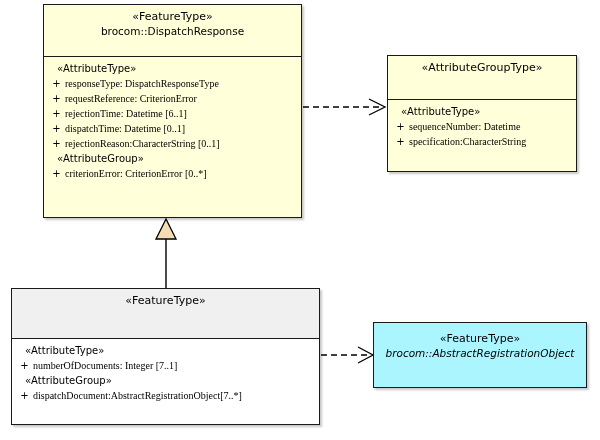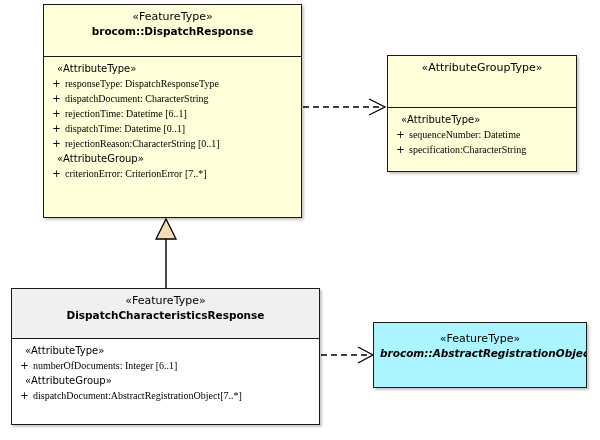--- a/index.html
+++ b/index.html
@@ -51,21 +51,21 @@
     height: 100%;
   }
   .stereotype {
     font-size: 11px;
     line-height: 14px;
     color: #000;
     white-space: nowrap;
   }
   .classname {
     font-size: 10.5px;
-    font-weight: bold;
+    font-weight: normal;
     line-height: 15px;
     white-space: nowrap;
   }
   .classname.italic {
     font-style: italic;
   }
   .uml-class .body {
     box-sizing: border-box;
     padding: 4px 12px 5px 4px;
   }
@@ -97,21 +97,21 @@
     left: 43px; top: 4px; width: 259px; height: 214px;
     background: #ffffd9;
   }
   #class-dispatch-response .header { background: #ffffd9; height: 52px; }
   #class-dispatch-response .body   { background: #ffffd9; }
 
   #class-criterion-error {
     left: 387px; top: 55px; width: 190px; height: 117px;
     background: #ffffd9;
   }
-  #class-criterion-error .header { background: #ffffd9; height: 52px; }
+  #class-criterion-error .header { background: #ffffd9; height: 44px; }
   #class-criterion-error .body   { background: #ffffd9; }
 
   #class-dispatch-characteristics {
     left: 11px; top: 288px; width: 309px; height: 137px;
     background: #ffffff;
   }
   #class-dispatch-characteristics .header { background: #f0f0f0; height: 50px; }
   #class-dispatch-characteristics .body   { background: #ffffff; }
 
   #class-abstract-registration-object {
@@ -153,40 +153,40 @@
     </div>
     <div class="body">
       <div class="group-label">«AttributeType»</div>
 
       <div class="attr-row">
         <span class="attr-vis">+</span>
         <span class="attr-text">responseType: DispatchResponseType</span>
       </div>
       <div class="attr-row">
         <span class="attr-vis">+</span>
-        <span class="attr-text">dispatchDocument: CharacterString</span>
+        <span class="attr-text">requestReference: CriterionError</span>
       </div>
       <div class="attr-row">
         <span class="attr-vis">+</span>
         <span class="attr-text">rejectionTime: Datetime [6..1]</span>
       </div>
       <div class="attr-row">
         <span class="attr-vis">+</span>
         <span class="attr-text">dispatchTime: Datetime [0..1]</span>
       </div>
       <div class="attr-row">
         <span class="attr-vis">+</span>
         <span class="attr-text">rejectionReason:CharacterString [0..1]</span>
       </div>
 
       <div class="group-label">«AttributeGroup»</div>
 
       <div class="attr-row">
         <span class="attr-vis">+</span>
-        <span class="attr-text">criterionError: CriterionError [7..*]</span>
+        <span class="attr-text">criterionError: CriterionError [0..*]</span>
       </div>
     </div>
   </div>
 
   <div class="uml-class" id="class-criterion-error">
     <div class="header">
       <div class="stereotype">«AttributeGroupType»</div>
     </div>
     <div class="body">
       <div class="group-label">«AttributeType»</div>
@@ -198,28 +198,27 @@
       <div class="attr-row">
         <span class="attr-vis">+</span>
         <span class="attr-text">specification:CharacterString</span>
       </div>
     </div>
   </div>
 
   <div class="uml-class" id="class-dispatch-characteristics">
     <div class="header">
       <div class="stereotype">«FeatureType»</div>
-      <div class="classname">DispatchCharacteristicsResponse</div>
     </div>
     <div class="body">
       <div class="group-label">«AttributeType»</div>
 
       <div class="attr-row">
         <span class="attr-vis">+</span>
-        <span class="attr-text">numberOfDocuments: Integer [6..1]</span>
+        <span class="attr-text">numberOfDocuments: Integer [7..1]</span>
       </div>
 
       <div class="group-label">«AttributeGroup»</div>
 
       <div class="attr-row">
         <span class="attr-vis">+</span>
         <span class="attr-text">dispatchDocument:AbstractRegistrationObject[7..*]</span>
       </div>
     </div>
   </div>

